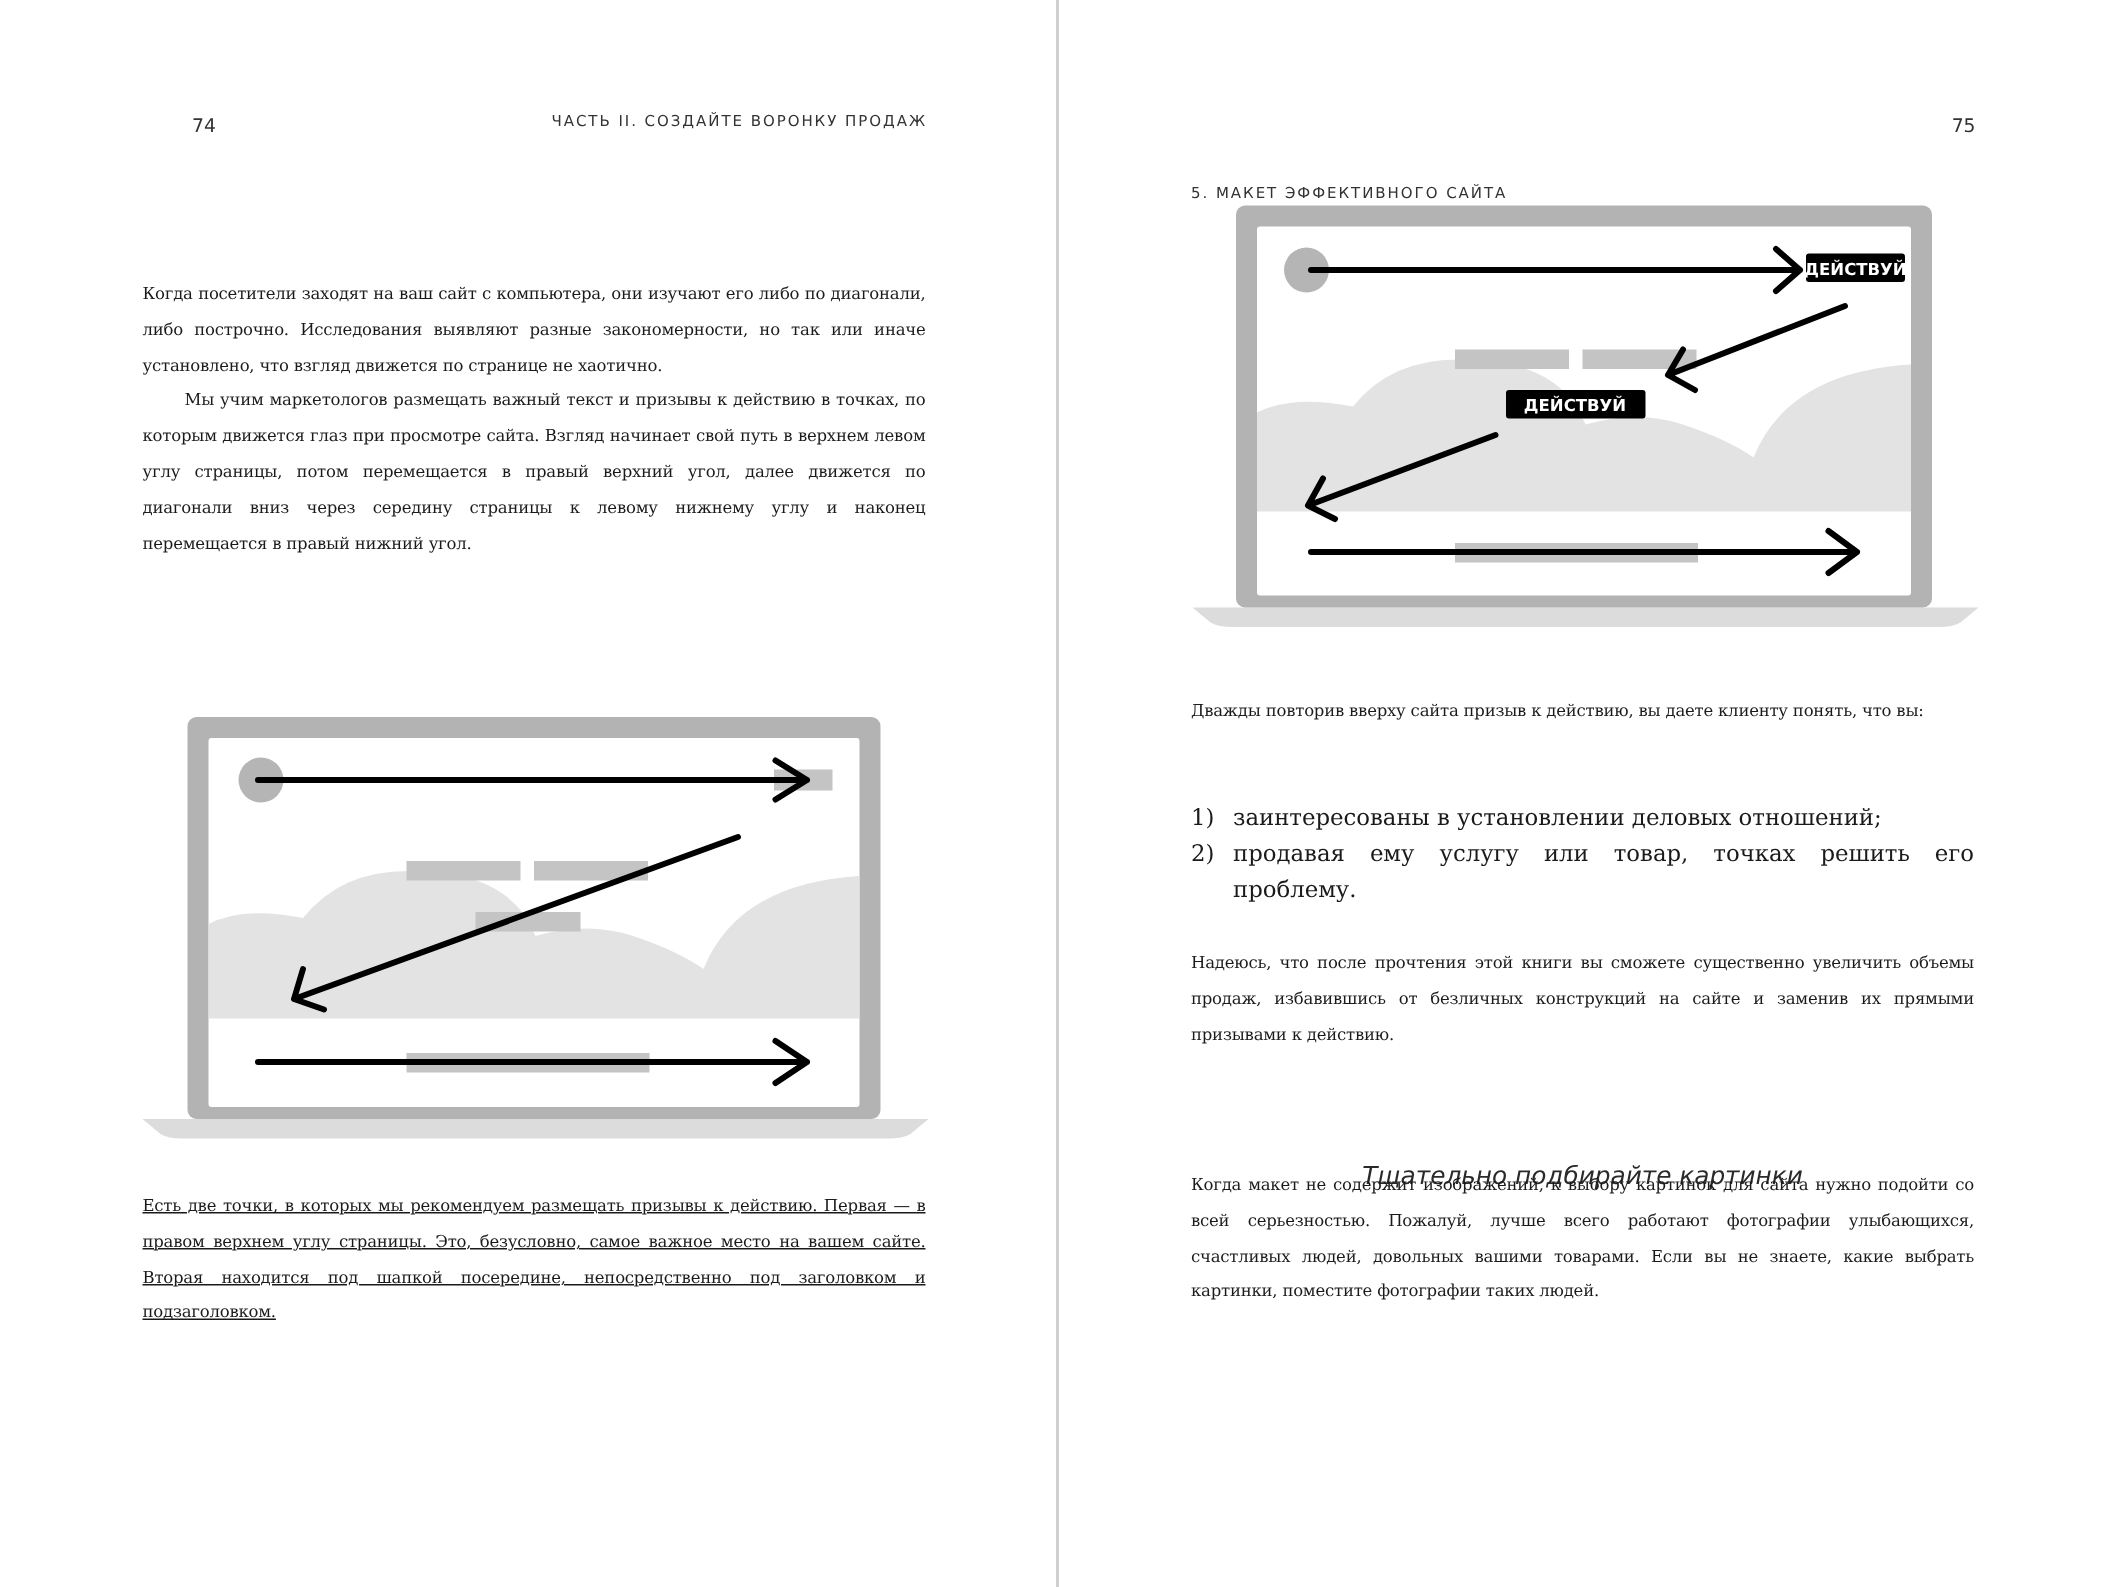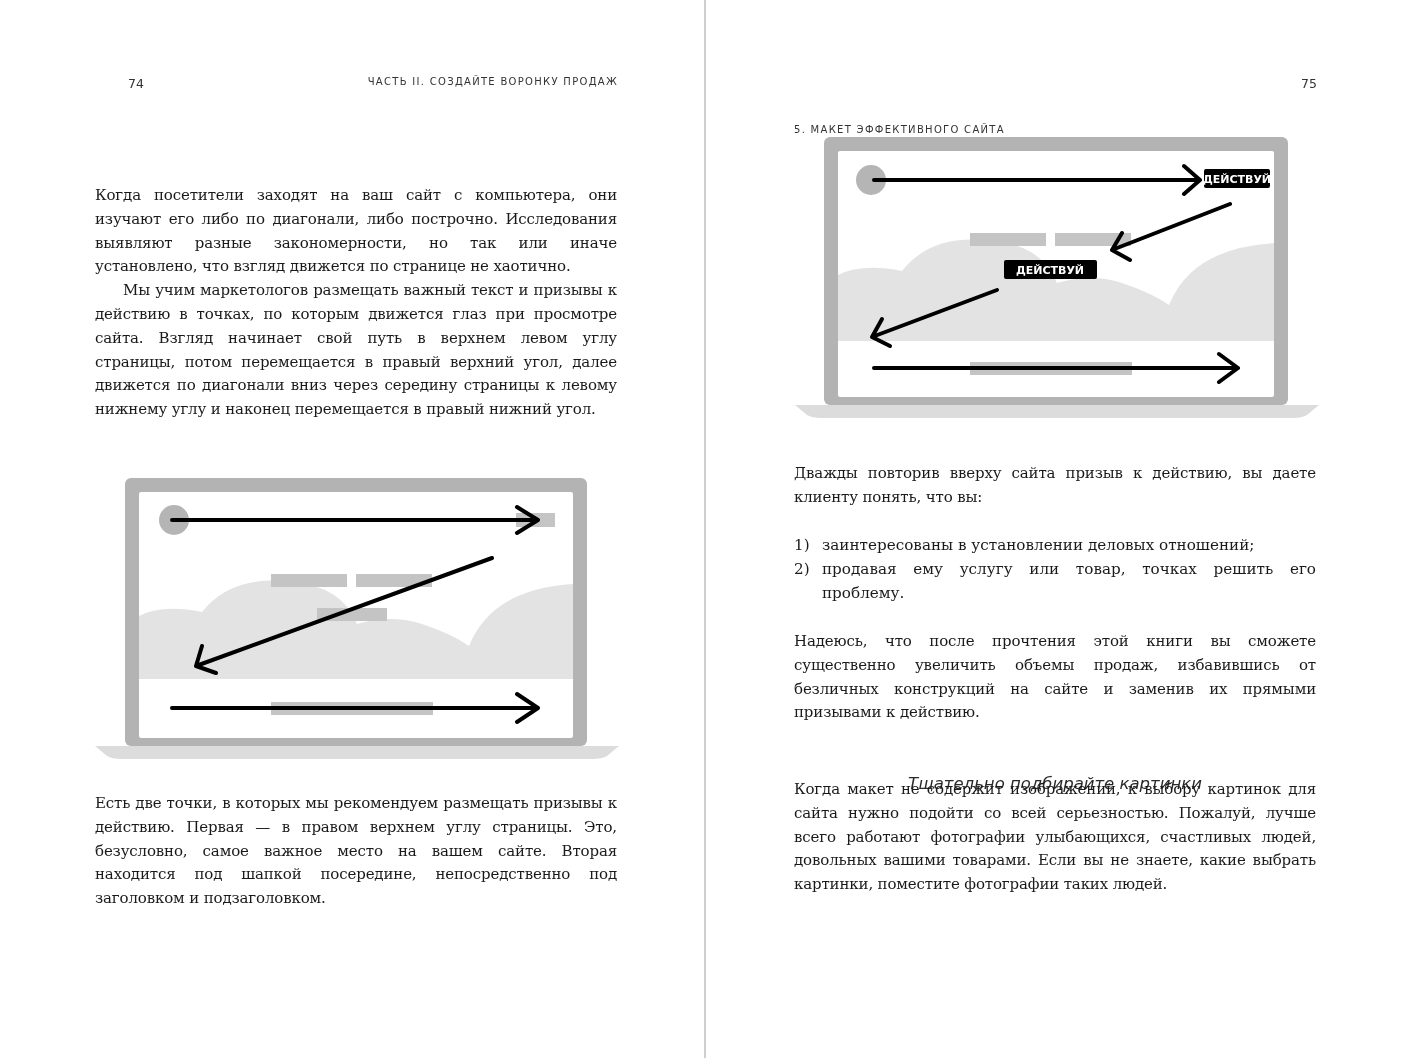--- a/index.html
+++ b/index.html
@@ -16,21 +16,21 @@
     position:absolute; top:76px; font-family:"DejaVu Sans", sans-serif;
     font-size:10px; letter-spacing:1.3px; color:#333; text-transform:uppercase;
   }
   .folio { position:absolute; top:76px; font-family:"DejaVu Sans", sans-serif; font-size:12.5px; color:#333;margin-left:34px; }
 
   .subhead {
     position:absolute; font-family:"DejaVu Sans", sans-serif; font-style:italic;
     font-size:16.5px; line-height:23px; color:#2a2a2a; font-weight:300;
   }
   .body-text {
-    position:absolute; font-family:"DejaVu Serif", serif; font-size:15px; line-height:23.8px;
+    position:absolute; font-family:"DejaVu Serif", serif; font-size:11px; line-height:23.8px;
     text-align:justify; color:#1a1a1a; letter-spacing:-0.15px;
   }
   .body-text p { margin:0; }
   .indent { text-indent:28px; }
 
   .ol { position:absolute; font-family:"DejaVu Serif", serif; font-size:15.2px; line-height:23.8px; color:#1a1a1a; }
   .ol .li { display:flex; }
   .ol .num { width:28px; flex:0 0 28px; }
   .ol .txt { flex:1; text-align:justify; }
 
@@ -77,21 +77,21 @@
 
     <rect x="179" y="228" width="162" height="13" fill="#c4c4c4"></rect>
 
     <g stroke="#000" stroke-width="4" fill="none" stroke-linecap="round" stroke-linejoin="round">
       <path d="M80 46 L446 46 M425 33 L446 46 L425 59"></path>
       <path d="M400 84 L104 192 M110 172 L104 192 L124 199"></path>
       <path d="M80 234 L446 234 M425 220 L446 234 L425 248"></path>
     </g>
   </svg>
 
-  <div class="body-text" style="left:95px; top:792px; width:522px;">
+  <div class="body-text" style="left:95px; top:792px; width:522px;text-decoration:underline;">
     <p>Есть две точки, в которых мы рекомендуем размещать призывы к действию. Первая — в правом верхнем углу страницы. Это, безусловно, самое важное место на вашем сайте. Вторая находится под шапкой посередине, непосредственно под заголовком и подзаголовком.</p>
   </div>
 </div>
 
 <div class="spine"></div>
 
 <div class="page page-right">
   <div class="running-head" style="left:88px;margin-top:48px;">5. МАКЕТ ЭФФЕКТИВНОГО САЙТА</div>
   <div class="folio" style="right:93px;">75</div>
 

